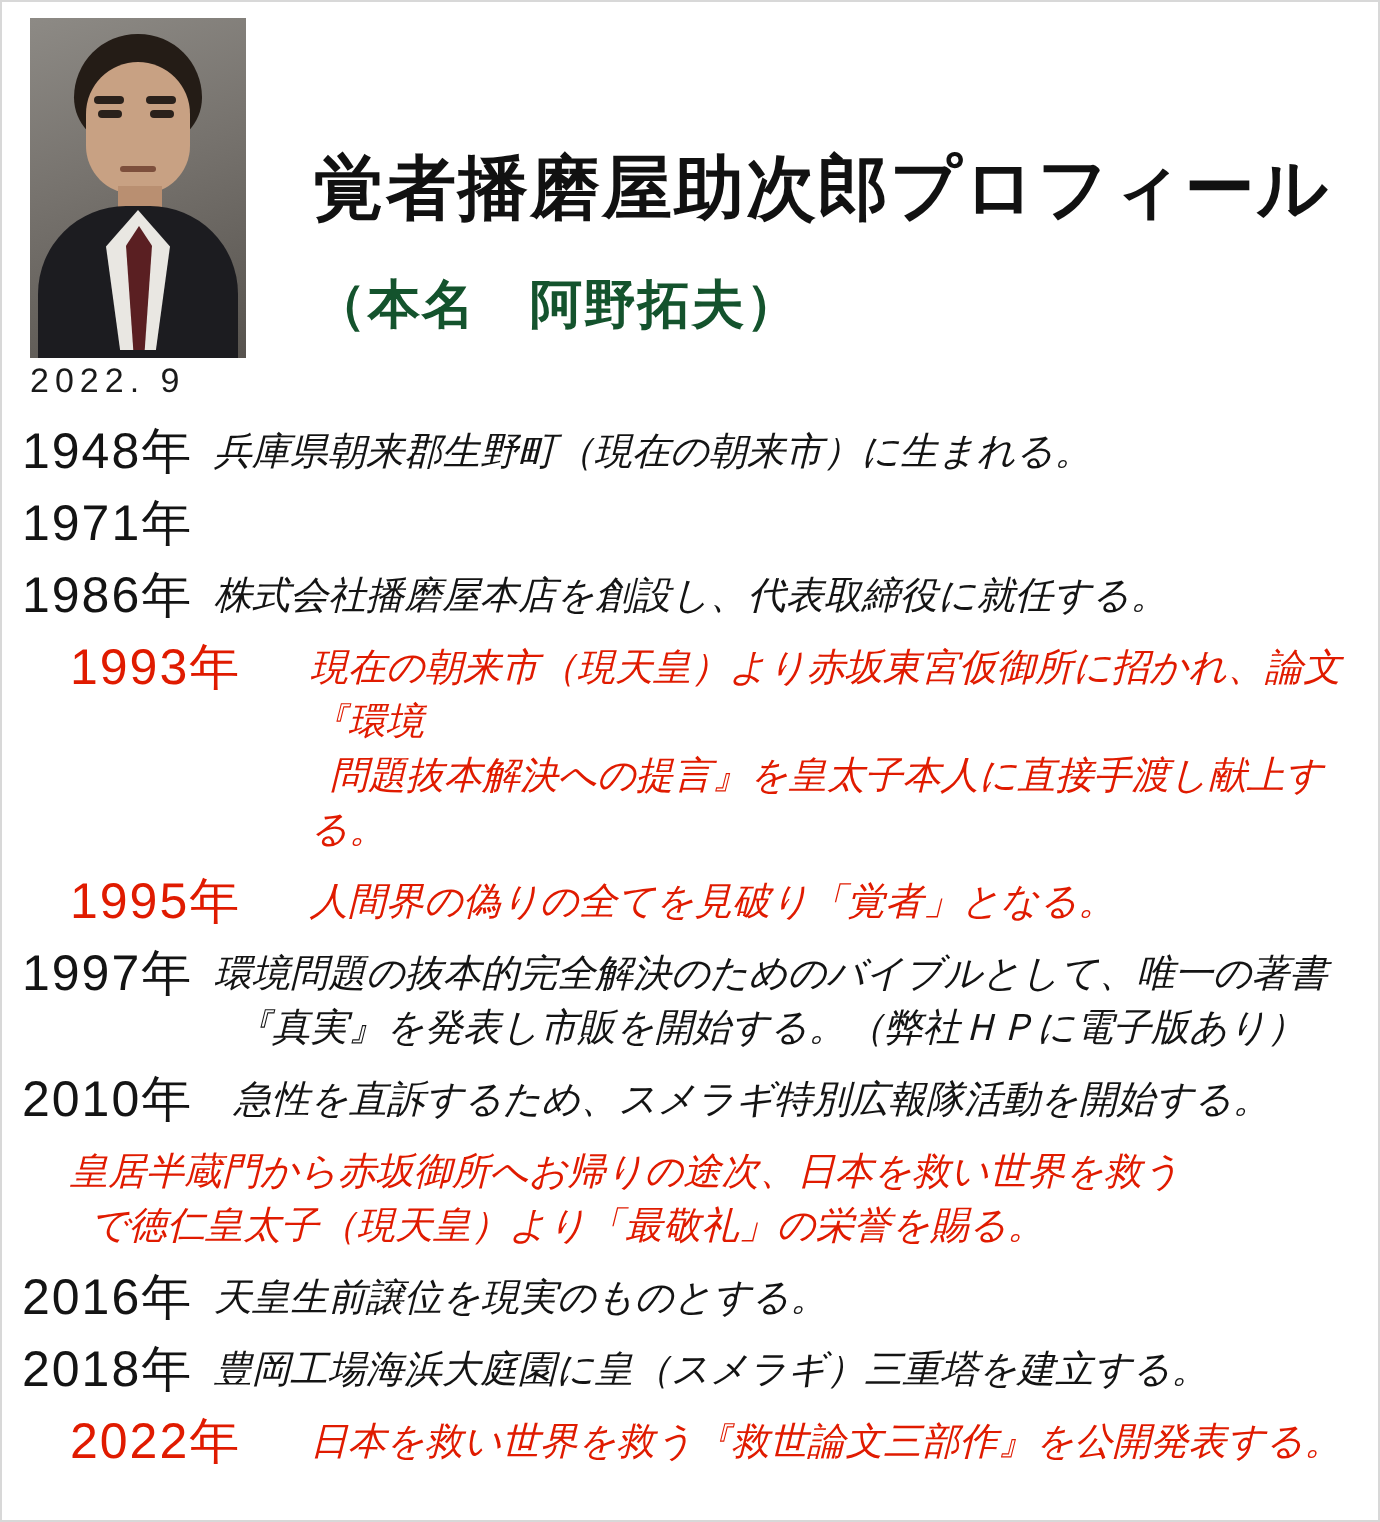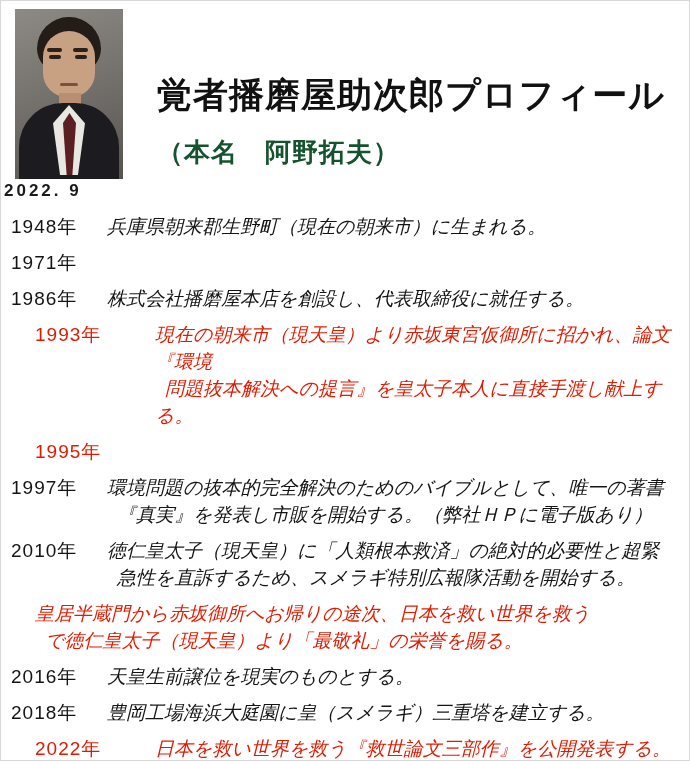--- a/index.html
+++ b/index.html
@@ -125,26 +125,25 @@
     left: 48px;
     top: 104px;
     width: 13px;
     height: 62px;
     background: #5a1f22;
     clip-path: polygon(50% 0, 100% 16%, 72% 100%, 28% 100%, 0 16%);
   }
 
   .date-label {
     position: absolute;
-    left: 3px;
+    left: 14px;
     top: 180px;
     font-size: 17px;
     letter-spacing: 3px;
     color: #1a1a1a;
-    font-weight: bold;
   }
 
   .title-block {
     position: absolute;
     left: 156px;
     top: 74px;
     width: 540px;
   }
   .title-main {
     font-size: 35px;
@@ -171,21 +170,21 @@
     width: 690px;
   }
   .row {
     display: flex;
     align-items: flex-start;
     padding: 0 12px 0 10px;
     margin-bottom: 9px;
   }
   .year {
     flex: 0 0 96px;
-    font-size: 19px;
+    font-size: 25px;
     letter-spacing: 1px;
     line-height: 27px;
     white-space: nowrap;
   }
   .text {
     flex: 1 1 auto;
     font-size: 19px;
     line-height: 27px;
     letter-spacing: 0px;
     font-style: italic;
@@ -249,28 +248,29 @@
       <div class="row norm">
         <div class="year">1986年</div>
         <div class="text"><span>株式会社播磨屋本店を創設し、代表取締役に就任する。</span></div>
       </div>
       <div class="row hl">
         <div class="year">1993年</div>
         <div class="text"><span>現在の朝来市（現天皇）より赤坂東宮仮御所に招かれ、論文『環境</span><span class="l2">問題抜本解決への提言』を皇太子本人に直接手渡し献上する。</span></div>
       </div>
       <div class="row hl">
         <div class="year">1995年</div>
+        <div class="text"><span>人間界の偽りの全てを見破り「覚者」となる。</span></div>
       </div>
       <div class="row norm">
         <div class="year">1997年</div>
         <div class="text"><span>環境問題の抜本的完全解決のためのバイブルとして、唯一の著書</span><span class="l2">『真実』を発表し市販を開始する。（弊社ＨＰに電子版あり）</span></div>
       </div>
       <div class="row norm">
         <div class="year">2010年</div>
-        <div class="text"><span>徳仁皇太子（現天皇）に「人類根本救済」の絶対的必要性と超緊</span><span class="l2">急性を直訴するため、スメラギ特別広報隊活動を開始する。</span></div>
+        <div class="text"><span class="l2">急性を直訴するため、スメラギ特別広報隊活動を開始する。</span></div>
       </div>
       <div class="row hl">
         <div class="text"><span>皇居半蔵門から赤坂御所へお帰りの途次、日本を救い世界を救う</span><span class="l2">で徳仁皇太子（現天皇）より「最敬礼」の栄誉を賜る。</span></div>
       </div>
       <div class="row norm">
         <div class="year">2016年</div>
         <div class="text"><span>天皇生前譲位を現実のものとする。</span></div>
       </div>
       <div class="row norm">
         <div class="year">2018年</div>

